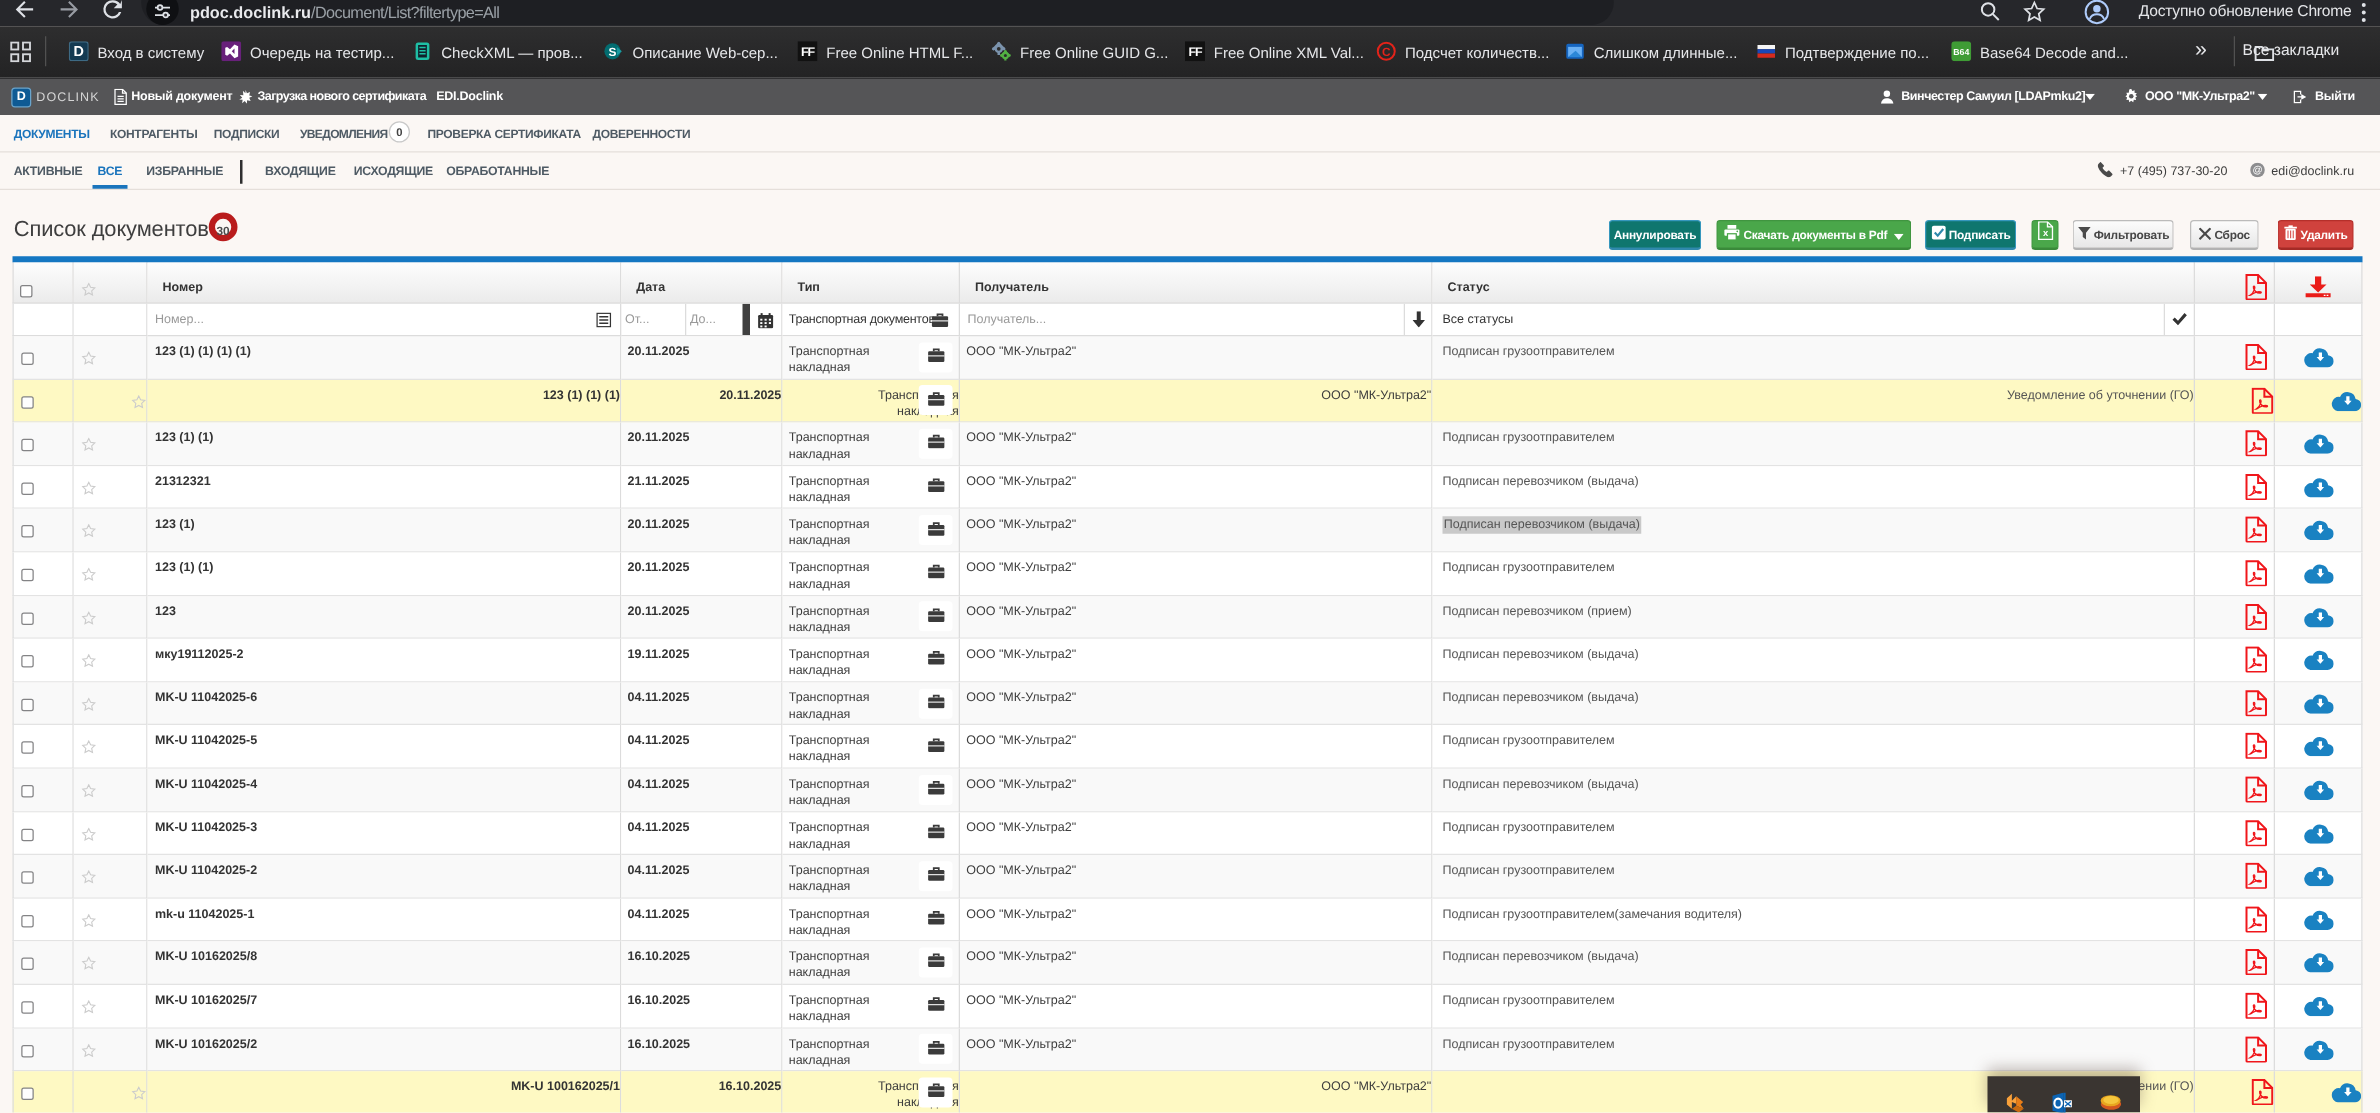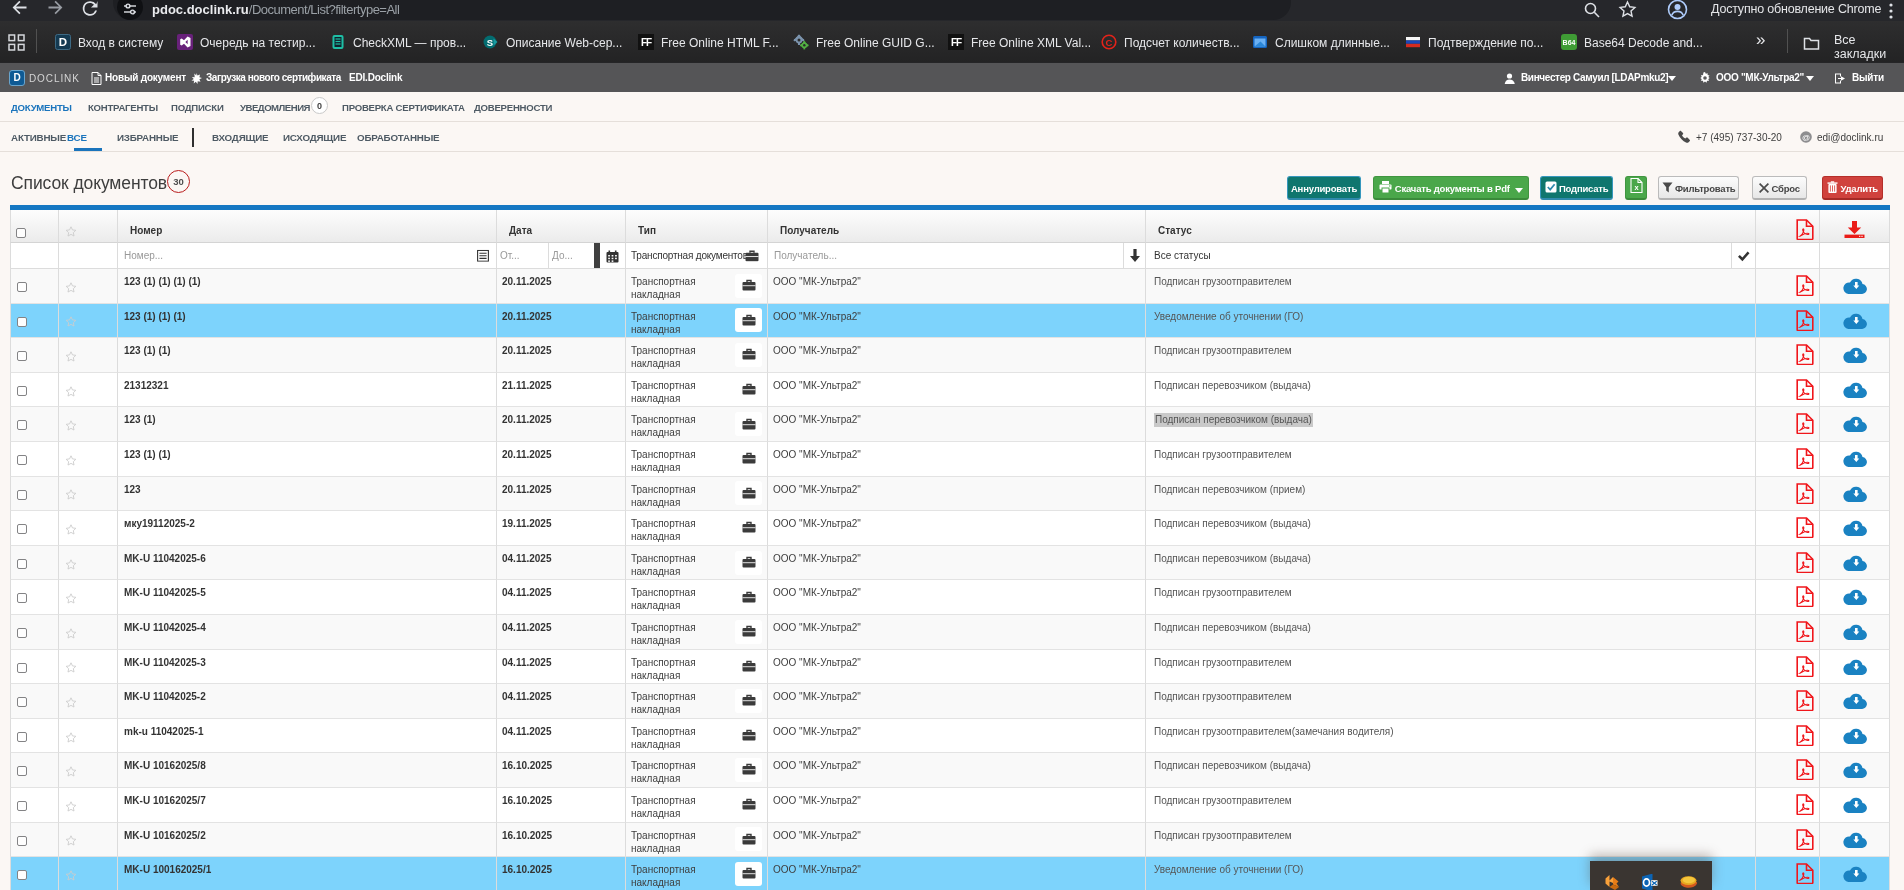--- a/index.html
+++ b/index.html
@@ -38,21 +38,21 @@
 #nav2 { position:absolute; left:0; top:122px; width:1904px; height:30px; border-bottom:1px solid #e5dfda; }
 #nav2 .n { position:absolute; top:0; height:31px; line-height:31px; font-size:9.8px; font-weight:bold; color:#4e5a64; letter-spacing:-0.2px; }
 #nav2 .act { color:#1a74bc; }
 #vseund { position:absolute; left:74px; top:148px; width:28px; height:3px; background:#1a74bc; }
 #nsep { position:absolute; left:192px; top:128px; width:2px; height:19px; background:#2f2f2f; }
 .contact { position:absolute; top:0; height:31px; line-height:32px; font-size:10px; color:#3d3d3d; white-space:nowrap;text-align:center; }
 .contact svg { vertical-align:-2px; }
 
 
 #title { position:absolute; left:11px; top:173px; font-size:17.5px; color:#3e3e3e; letter-spacing:-0.1px; }
-#badge30 { position:absolute; left:167px; top:170px; width:23px; height:23px; border:1px solid #b91c1c; border-radius:50%; font-size:9.5px; font-weight:bold; color:#4c4c4c; text-align:center; line-height:22px; }
+#badge30 { position:absolute; left:167px; top:170px; width:23px; height:23px; border:5px solid #b91c1c; border-radius:50%; font-size:9.5px; font-weight:bold; color:#4c4c4c; text-align:center; line-height:22px; }
 .btn { position:absolute; top:176px; height:24px; border-radius:3px; font-size:9.5px; font-weight:bold; color:#fff; text-align:center; white-space:nowrap; line-height:23px; letter-spacing:-0.2px; }
 .btn svg { vertical-align:-1px; }
 .b-blue { background:#0f766e; border:1px solid #3697bd; border-bottom:2px solid #2f89ac; }
 .b-green { background:#4aa74a; border:1px solid #409540; border-bottom:2px solid #3a8a3a; }
 .b-gray { background:linear-gradient(#fcfcfc,#e7e7e7); border:1px solid #bbb; border-bottom:2px solid #b2b2b2; color:#464646; }
 .b-red { background:#d0423d; border:1px solid #b52f2a; border-bottom:2px solid #a52a26; }
 
 
 #bluebar { position:absolute; left:10px; top:205px; width:1880px; height:5px; background:#1577c2; }
 #tbl { position:absolute; left:10px; top:210px; width:1880px; border-collapse:separate; border-spacing:0; table-layout:fixed; font-family:"Liberation Sans", sans-serif; }
@@ -66,21 +66,21 @@
 .rel { position:relative; }
 .fr { position:absolute; top:50%; transform:translateY(-50%); }
 .dsub { display:flex; height:25px; align-items:center; }
 .d1 { width:52px; height:25px; line-height:25px; padding-left:3px; border-right:1px solid #dcdcdc; }
 .d2 { width:51px; height:25px; line-height:25px; padding-left:3px; border-right:6px solid #404040; }
 .d3 { flex:1; text-align:center; padding-top:2px; }
 .arrcell { position:absolute; right:0; top:0; width:22px; height:25px; border-left:1px solid #dcdcdc; text-align:center; padding-top:6px; }
 .chkcell { position:absolute; right:0; top:0; width:24px; height:25px; border-left:1px solid #dcdcdc; text-align:center; padding-top:7px; }
 #tbl tbody td { height:34.6px; border-bottom:1px solid #e3e3e3; font-size:10px; vertical-align:top; background:#fff; }
 #tbl tbody tr:nth-child(odd) td { background:#f9f9f9; }
-#tbl tbody tr.pink td { background:#7dd3fc; }
+#tbl tbody tr.pink td { background:#fef9c3;text-align:right; }
 #tbl tbody td.num { font-weight:bold; color:#333; padding:7px 0 0 6px; }
 #tbl tbody td.date { font-weight:bold; color:#333; padding:7px 0 0 5px; }
 #tbl tbody td.typ { color:#3d3d3d; padding:6px 0 0 5px; line-height:13px; position:relative; }
 #tbl tbody td.rec { color:#3d3d3d; padding:7px 0 0 5px; }
 #tbl tbody td.stat { color:#555; padding:7px 0 0 8px; }
 #tbl tbody td.cico { text-align:center; padding:0; }
 #tbl td.cpdf, #tbl th.cpdf { padding-left:34px !important; }
 .bbtn { position:absolute; left:109px; top:50%; transform:translateY(-50%); width:27px; height:24px; background:#fff; border-radius:3px; text-align:center; line-height:22px; }
 .cb { width:10px; height:10px; background:#fefefe; border:1px solid #838385; border-radius:2px; }
 .c1 .cb { margin-left:5px; }
@@ -207,21 +207,21 @@
       </svg><span>Подтверждение по...</span></div>
   <div class="bm" style="left:1561px"><svg width="16" height="16" viewBox="0 0 16 16">
         <rect width="16" height="16" rx="3" fill="#3f9c35"></rect>
         <text x="8" y="11" font-family="Liberation Sans" font-size="7" font-weight="bold" fill="#fff" text-anchor="middle">B64</text>
       </svg><span>Base64 Decode and...</span></div>
   <div class="abs" style="left:1756px;top:9px;color:#e6e7ea;font-size:17px">»</div>
   <div class="bsep" style="left:1787px"></div>
   <div class="abs" style="left:1803px;top:13px"><svg width="17" height="15" viewBox="0 0 17 15">
         <path d="M1.5 2.5h5l1.5 2h7.5v8.5h-14z" fill="none" stroke="#dee1e6" stroke-width="1.5"></path>
       </svg></div>
-  <div class="abs" style="left:1834px;top:12px;color:#e6e7ea;font-size:12.5px">Все закладки</div>
+  <div class="abs" style="left:1794px;top:12px;color:#e6e7ea;font-size:12.5px">Все закладки</div>
 </div>
 
 <div id="apphead">
   <div id="logo">D</div>
   <div id="dctext">DOCLINK</div>
   <div class="it" style="left:91px"><svg width="11" height="13" viewBox="0 0 11 13">
         <path d="M1 .5h6l3 3v9H1z" fill="none" stroke="#fff" stroke-width="1"></path>
         <path d="M7 .5v3h3" fill="none" stroke="#fff" stroke-width="1"></path>
         <g stroke="#fff" stroke-width="1">
           <line x1="3" y1="6" x2="8" y2="6"></line>
@@ -263,21 +263,21 @@
   <div class="n" style="left:88px">КОНТРАГЕНТЫ</div>
   <div class="n" style="left:171px">ПОДПИСКИ</div>
   <div class="n" style="left:240px;letter-spacing:-0.5px">УВЕДОМЛЕНИЯ</div>
   <div class="badge0" style="left:311px;top:5px">0</div>
   <div class="n" style="left:342px">ПРОВЕРКА СЕРТИФИКАТА</div>
   <div class="n" style="left:474px">ДОВЕРЕННОСТИ</div>
 </div>
 
 <div id="nav2">
   <div class="n" style="left:11px">АКТИВНЫЕ</div>
-  <div class="n act" style="left:67px">ВСЕ</div>
+  <div class="n act" style="left:78px">ВСЕ</div>
   <div class="n" style="left:117px">ИЗБРАННЫЕ</div>
   <div class="n" style="left:212px">ВХОДЯЩИЕ</div>
   <div class="n" style="left:283px">ИСХОДЯЩИЕ</div>
   <div class="n" style="left:357px">ОБРАБОТАННЫЕ</div>
   <div class="contact" style="left:1678px"><svg width="13" height="13" viewBox="0 0 13 13">
         <path d="M2.7.8 5 3.1c.3.3.3.8 0 1.1l-1 1c.5 1.2 2.2 2.9 3.4 3.4l1-1c.3-.3.8-.3 1.1 0l2.3 2.3c.3.3.3.8 0 1.1l-1.2 1.2c-.6.6-1.7.8-2.6.4C5 11.3 1.7 8 .4 4.6.1 3.7.2 2.6.9 2L2.1.8c.2-.2.4-.2.6 0z" fill="#4a4a4a"></path>
       </svg><span style="margin-left:5px">+7 (495) 737-30-20</span></div>
   <div class="contact" style="left:1800px"><svg width="12" height="12" viewBox="0 0 12 12">
         <circle cx="6" cy="6" r="5.8" fill="#8d8d8f"></circle>
         <text x="6" y="8.8" font-family="Liberation Sans" font-size="8" fill="#fff" text-anchor="middle">@</text>

